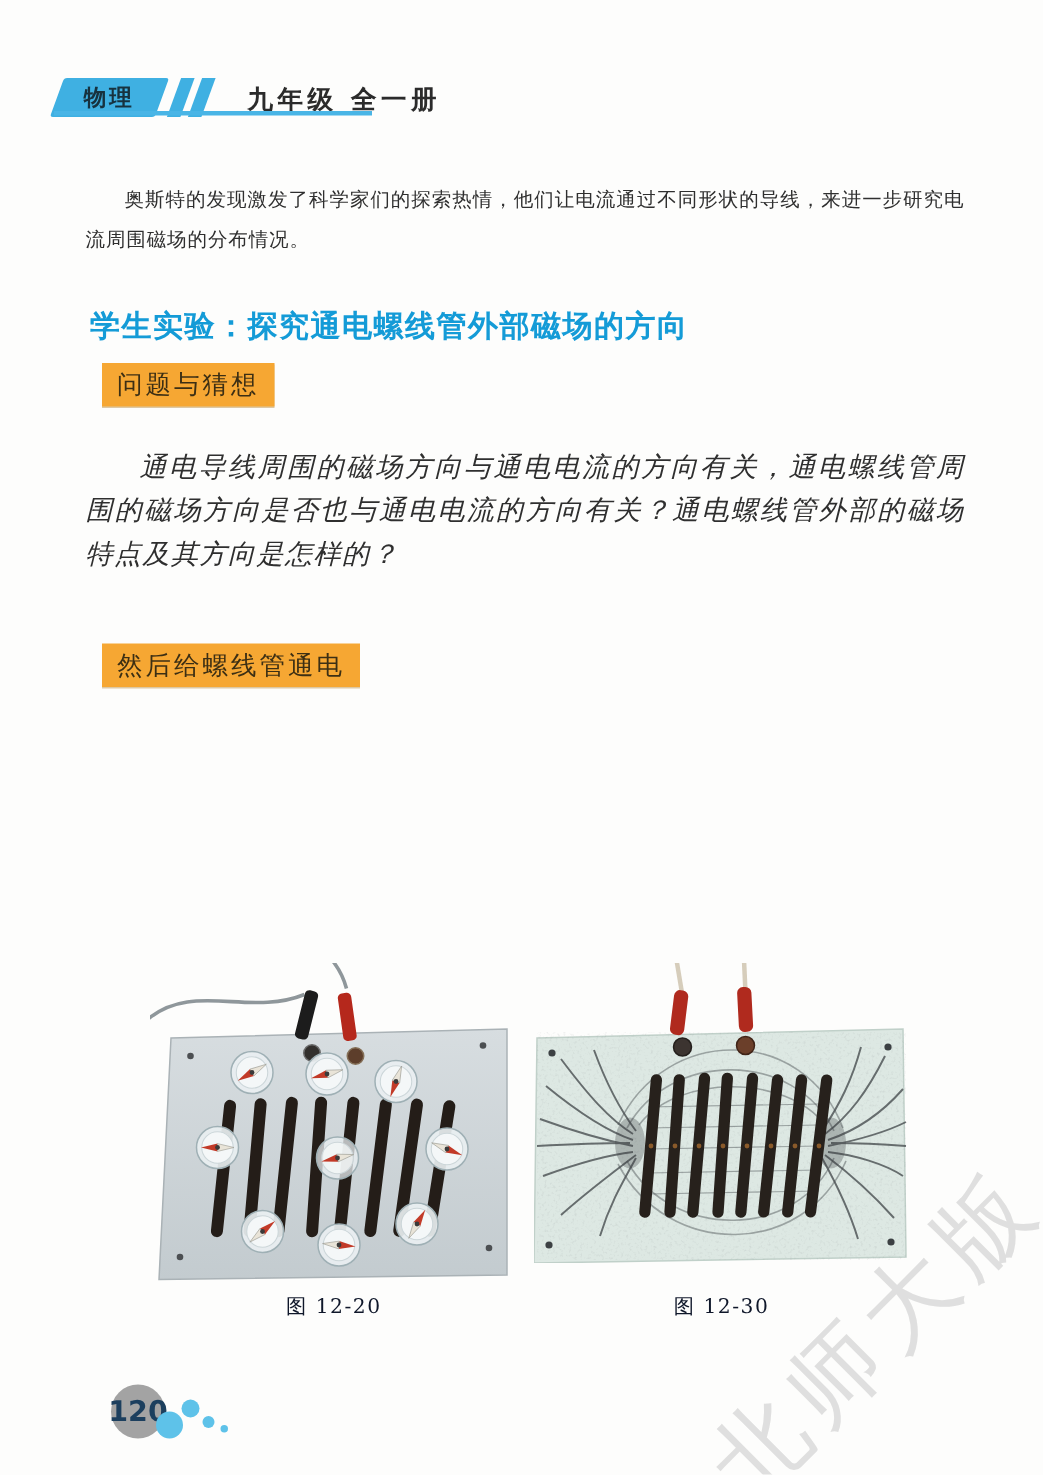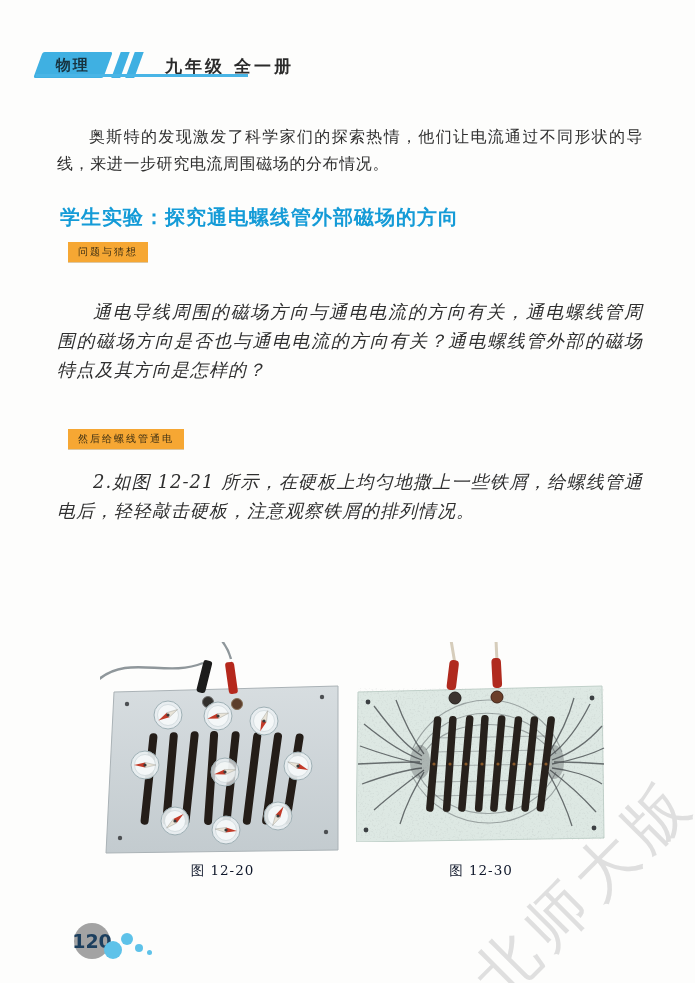--- a/index.html
+++ b/index.html
@@ -11,23 +11,23 @@
   .hdr-badge{left:38px;top:52px;width:70px;height:26px;background:#3fb0e2;
     transform:skewX(-20deg);border-radius:2px;display:flex;align-items:center;justify-content:center;}
   .hdr-badge span{transform:skewX(20deg);font-weight:bold;font-size:15px;color:#17323f;letter-spacing:2px;}
   .hdr-stripe{top:52px;width:9px;height:26px;background:#3fb0e2;transform:skewX(-20deg);}
   .hdr-title{left:152px;top:55px;font-size:17px;font-weight:bold;color:#2b2b2b;letter-spacing:3px;margin-left:13px;}
   .hdr-line{left:36px;top:74px;width:212px;height:3px;background:#49b5e6;}
 
   
   .para{left:57px;width:586px;color:#2f2f2f;text-align:justify;}
   .intro{top:107px;font-family:"DejaVu Serif","Liberation Serif",serif;
-    font-size:16px;line-height:27px;text-indent:2em;letter-spacing:0.6px;}
+    font-size:13px;line-height:27px;text-indent:2em;letter-spacing:0.6px;}
   .sec-title{left:60px;top:184px;font-size:20px;font-weight:bold;color:#149bd7;letter-spacing:1px;margin-top:20px;}
-  .label-box{background:#f6a733;color:#3c2f14;font-size:10px;padding:3px 10px;
+  .label-box{background:#f6a733;color:#3c2f14;font-size:17px;padding:3px 10px;
     letter-spacing:2px;box-shadow:0 1px 0 rgba(160,100,0,.35);}
   .q-label{left:68px;top:242px;}
   .kai{font-family:"DejaVu Serif","Liberation Serif",serif;font-style:italic;
     font-size:18px;line-height:29px;letter-spacing:1px;text-indent:2em;}
   .q-text{top:279px;}
   .d-label{left:68px;top:429px;}
   .steps{top:467px;}
   .steps p{margin:0;text-indent:2em;}
 
   
@@ -61,21 +61,20 @@
 
 <p class="abs para intro">奥斯特的发现激发了科学家们的探索热情，他们让电流通过不同形状的导线，来进一步研究电流周围磁场的分布情况。</p>
 
 <h1 class="abs sec-title">学生实验：探究通电螺线管外部磁场的方向</h1>
 
 <div class="abs label-box q-label">问题与猜想</div>
 <p class="abs para kai q-text">通电导线周围的磁场方向与通电电流的方向有关，通电螺线管周围的磁场方向是否也与通电电流的方向有关？通电螺线管外部的磁场特点及其方向是怎样的？</p>
 
 <div class="abs label-box d-label">然后给螺线管通电</div>
 <div class="abs para kai steps">
-  <p>2.如图 12-21 所示，在硬板上均匀地撒上一些铁屑，给螺线管通电后，轻轻敲击硬板，注意观察铁屑的排列情况。</p>
 </div>
 
 <svg class="abs fig1" viewBox="0 0 245 212">
   <defs>
     <linearGradient id="boardg" x1="0" y1="0" x2="0" y2="1">
       <stop offset="0" stop-color="#d7dde0"></stop>
         <stop offset="1" stop-color="#c3cbcf"></stop>
     </linearGradient>
   </defs>
 

